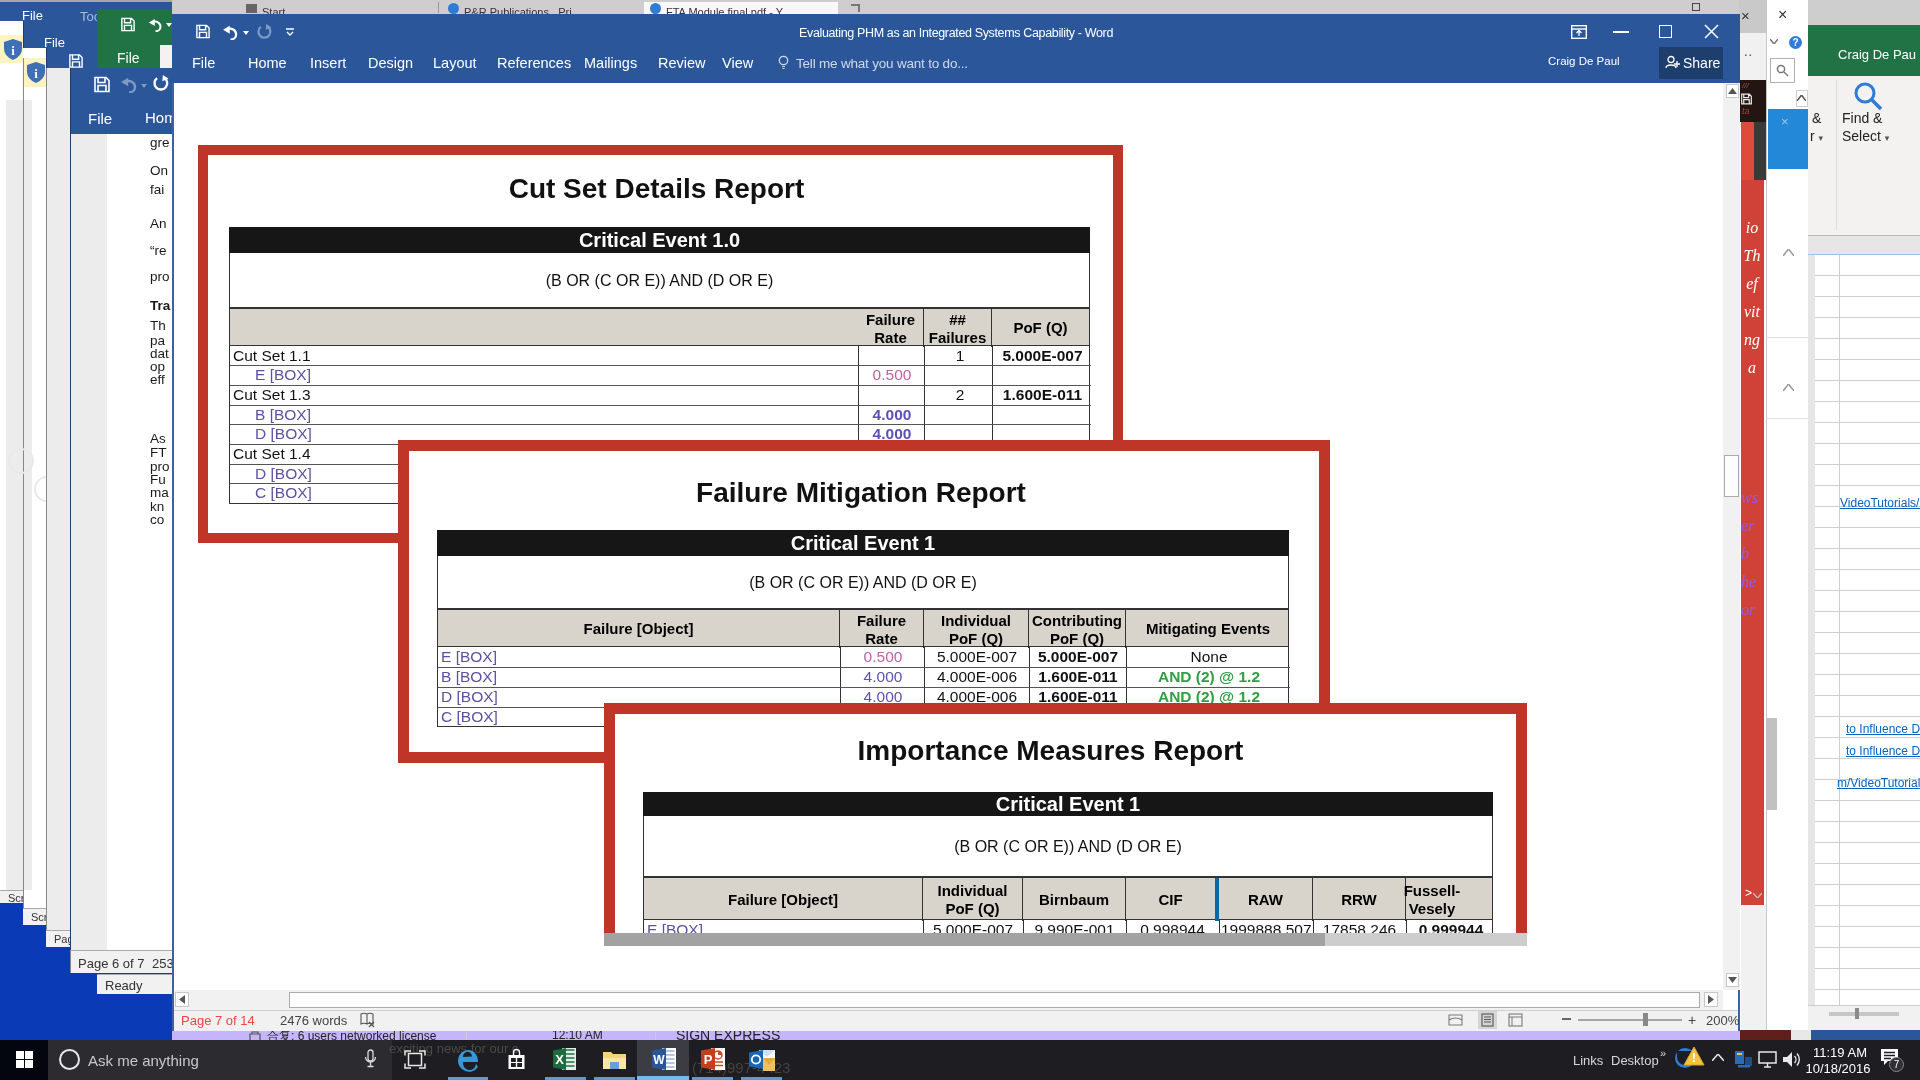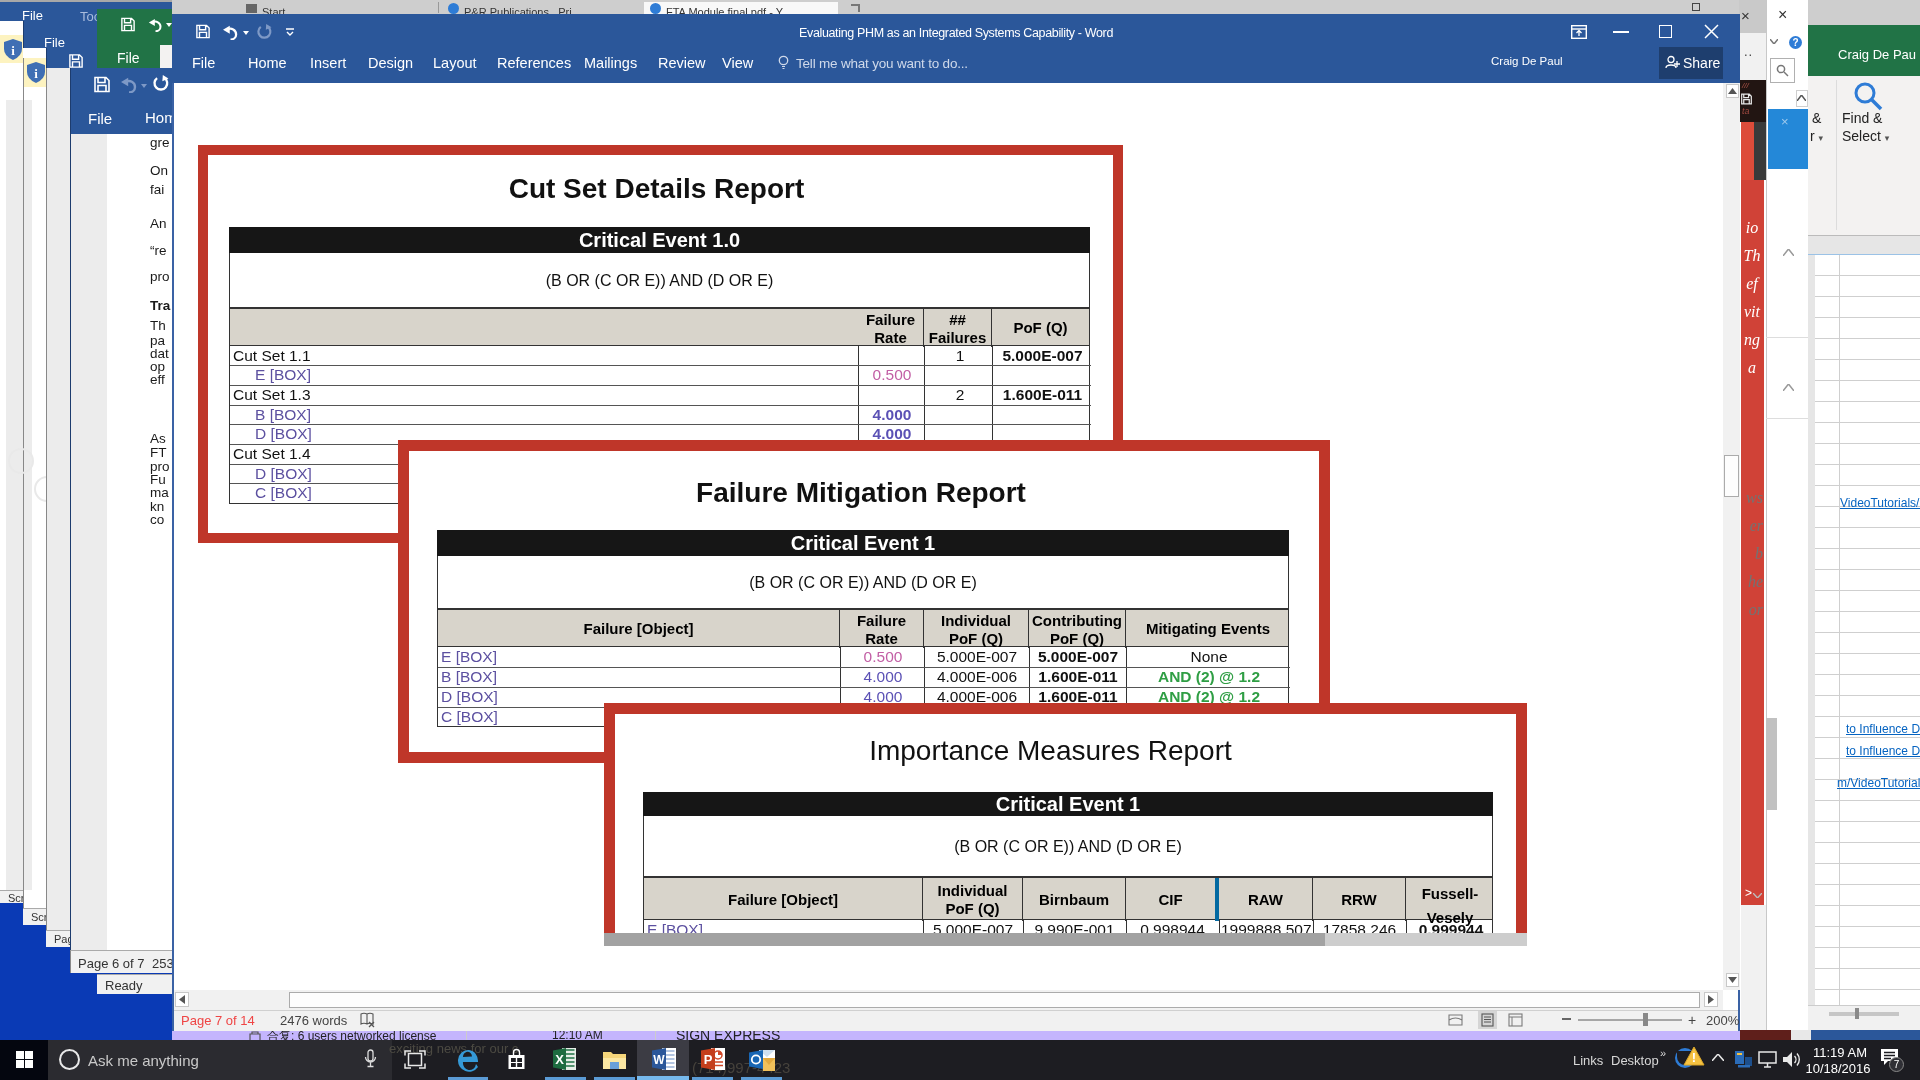--- a/index.html
+++ b/index.html
@@ -159,21 +159,21 @@
 <div class="abs" style="left:1741px;top:93px;width:11px;height:12px;">
   <svg width="11" height="12" viewBox="0 0 16 16">
       <path d="M1 1 H12 L15 4 V15 H1 Z M4 1 V6 H11 V1 M4 15 V9 H12 V15" stroke="#e8e8e8" stroke-width="1.8" fill="none"></path>
     </svg>
 </div>
 <div class="abs" style="left:1742px;top:106px;font-size:9px;color:#a14a40;font-style:italic;">ta</div>
 <div class="abs" style="left:1754px;top:122px;width:12px;height:58px;background:#3a3a3a;"></div>
 <div class="abs" style="left:1741px;top:122px;width:13px;height:58px;background:#dd4c3a;"></div>
 <div class="abs" style="left:1741px;top:180px;width:23px;height:725px;background:#d04237;"></div>
 <div class="abs" style="left:1741px;top:214px;width:22px;height:170px;color:#fff;font-size:16px;font-style:italic;font-family:'Liberation Serif',serif;text-align:center;line-height:28px;">io<br>Th<br>ef<br>vit<br>ng<br>a</div>
-<div class="abs" style="left:1741px;top:484px;width:22px;height:150px;color:#737373;font-size:16px;font-style:italic;font-family:'Liberation Serif',serif;text-align:right;line-height:28px;">ws<br>er<br>b<br>he<br>or</div>
+<div class="abs" style="left:1741px;top:484px;width:22px;height:150px;color:#8b5cf6;font-size:16px;font-style:italic;font-family:'Liberation Serif',serif;text-align:left;line-height:28px;">ws<br>er<br>b<br>he<br>or</div>
 <div class="abs" style="left:1745px;top:886px;color:#fff;font-size:12px;">&gt;</div>
 <div class="abs" style="left:1741px;top:905px;width:25px;height:125px;background:#f1f1f1;"></div>
 <div class="abs" style="left:1753px;top:893px;width:9px;height:5px;">
     <svg width="9" height="5">
       <path d="M0 0 L4.5 5 L9 0" stroke="#bbb" stroke-width="1.4" fill="none"></path>
     </svg>
   </div>
 <div class="abs" style="left:1740px;top:1030px;width:51px;height:10px;background:#5f1f1b;"></div>
 <div class="abs" style="left:1791px;top:1030px;width:20px;height:10px;background:#e8e8e8;"></div>
 
@@ -301,21 +301,21 @@
 <div class="abs wtxt" style="left:658px;top:55px;font-size:14.5px;">Review</div>
 <div class="abs wtxt" style="left:722px;top:55px;font-size:14.5px;">View</div>
 <div class="abs" style="left:777px;top:55px;width:13px;height:15px;">
   <svg width="13" height="15">
       <circle cx="6.5" cy="5.5" r="4.2" stroke="#cfd9ea" stroke-width="1.3" fill="none"></circle>
       <path d="M5 9.5 H8 M5 11.5 H8 M5.5 13.5 H7.5" stroke="#cfd9ea" stroke-width="1.2"></path>
     </svg>
 </div>
 <div class="abs" style="left:796px;top:56px;font-size:13.5px;letter-spacing:-0.2px;color:#cfd9ea;">Tell me what you want to do...</div>
 
-<div class="abs wtxt" style="left:1491px;top:55px;font-size:11.5px;">Craig De Paul</div>
+<div class="abs wtxt" style="left:1548px;top:55px;font-size:11.5px;">Craig De Paul</div>
 <div class="abs" style="left:1659px;top:47px;width:64px;height:32px;background:#1e3e6e;"></div>
 <div class="abs" style="left:1665px;top:55px;width:15px;height:15px;">
   <svg width="15" height="15">
       <circle cx="6" cy="4.5" r="3" stroke="#fff" stroke-width="1.3" fill="none"></circle>
       <path d="M1 13 C1 9 11 9 11 13" stroke="#fff" stroke-width="1.3" fill="none"></path>
       <path d="M12 6 V12 M9 9 H15" stroke="#fff" stroke-width="1.3"></path>
     </svg>
 </div>
 <div class="abs wtxt" style="left:1683px;top:55px;font-size:14px;">Share</div>
 
@@ -393,31 +393,31 @@
     <div class="abs" style="left:3px;top:41px;color:#5c50a0;">D [BOX]</div>
     <div class="abs" style="left:404px;top:41px;width:82px;text-align:center;color:#5b51b5;">4.000</div>
     <div class="abs" style="left:488px;top:41px;width:102px;text-align:center;">4.000E-006</div>
     <div class="abs" style="left:593px;top:41px;width:94px;text-align:center;font-weight:bold;">1.600E-011</div>
     <div class="abs" style="left:690px;top:41px;width:162px;text-align:center;color:#2f9e44;font-weight:bold;">AND (2) @ 1.2</div>
     <div class="abs" style="left:3px;top:61px;color:#5c50a0;">C [BOX]</div>
   </div>
 </div>
 
 <div class="abs" style="left:604px;top:703px;width:923px;height:242px;background:#fff;border:11px solid #bf3629;border-bottom:none;overflow:hidden;">
-  <div class="abs" style="left:0;top:21px;width:871px;text-align:center;font-size:28px;font-weight:normal;color:#111;">Importance Measures Report</div>
+  <div class="abs" style="left:0;top:21px;width:871px;text-align:center;font-size:28px;font-weight:bold;color:#111;">Importance Measures Report</div>
   <div class="abs" style="left:28px;top:78px;width:850px;height:24px;background:#161616;color:#fff;text-align:center;font-size:20px;font-weight:bold;line-height:24px;">Critical Event 1</div>
   <div class="abs" style="left:28px;top:102px;width:850px;height:61px;border:1px solid #333;border-top:none;text-align:center;font-size:16px;color:#111;line-height:61px;">(B OR (C OR E)) AND (D OR E)</div>
   <div class="abs" style="left:28px;top:163px;width:850px;height:43px;background:#d8d4cb;border:1px solid #333;">
     <div class="abs" style="left:0;top:0;width:279px;height:43px;border-right:1px solid #333;text-align:center;font-size:15px;font-weight:bold;line-height:43px;">Failure [Object]</div>
     <div class="abs" style="left:279px;top:0;width:100px;height:43px;border-right:1px solid #333;text-align:center;font-size:15px;font-weight:bold;line-height:18px;padding-top:4px;">Individual<br>PoF (Q)</div>
     <div class="abs" style="left:379px;top:0;width:103px;height:43px;border-right:1px solid #333;text-align:center;font-size:15px;font-weight:bold;line-height:43px;">Birnbaum</div>
     <div class="abs" style="left:482px;top:0;width:93px;height:43px;border-right:4px solid #0369a1;text-align:center;font-size:15px;font-weight:bold;line-height:43px;">CIF</div>
     <div class="abs" style="left:575px;top:0;width:94px;height:43px;border-right:1px solid #333;text-align:center;font-size:15px;font-weight:bold;line-height:43px;">RAW</div>
     <div class="abs" style="left:669px;top:0;width:93px;height:43px;border-right:1px solid #333;text-align:center;font-size:15px;font-weight:bold;line-height:43px;">RRW</div>
-    <div class="abs" style="left:762px;top:0;width:88px;height:43px;text-align:center;font-size:15px;font-weight:bold;line-height:24px;padding-top:4px;">Fussell-<br>Vesely</div>
+    <div class="abs" style="left:744px;top:0;width:88px;height:43px;text-align:center;font-size:15px;font-weight:bold;line-height:18px;padding-top:4px;">Fussell-<br>Vesely</div>
   </div>
   <div class="abs" style="left:28px;top:206px;width:850px;height:25px;border-left:1px solid #333;border-right:1px solid #333;font-size:15.5px;color:#111;">
     <div class="abs" style="left:279px;top:0;width:1px;height:25px;background:#333;"></div>
     <div class="abs" style="left:379px;top:0;width:1px;height:25px;background:#333;"></div>
     <div class="abs" style="left:482px;top:0;width:1px;height:25px;background:#333;"></div>
     <div class="abs" style="left:575px;top:0;width:1px;height:25px;background:#333;"></div>
     <div class="abs" style="left:669px;top:0;width:1px;height:25px;background:#333;"></div>
     <div class="abs" style="left:762px;top:0;width:1px;height:25px;background:#333;"></div>
     <div class="abs" style="left:3px;top:1px;color:#5c50a0;">E [BOX]</div>
     <div class="abs" style="left:281px;top:1px;width:96px;text-align:center;">5.000E-007</div>

